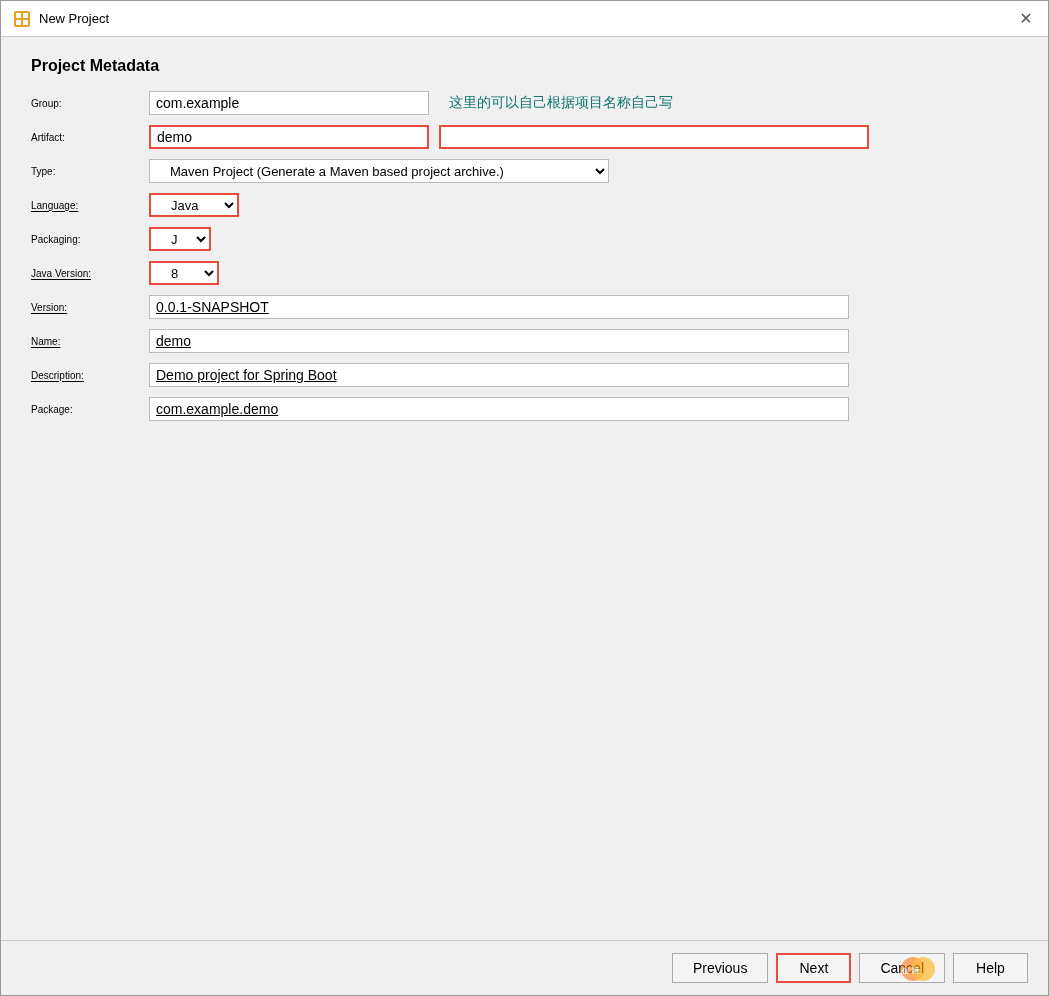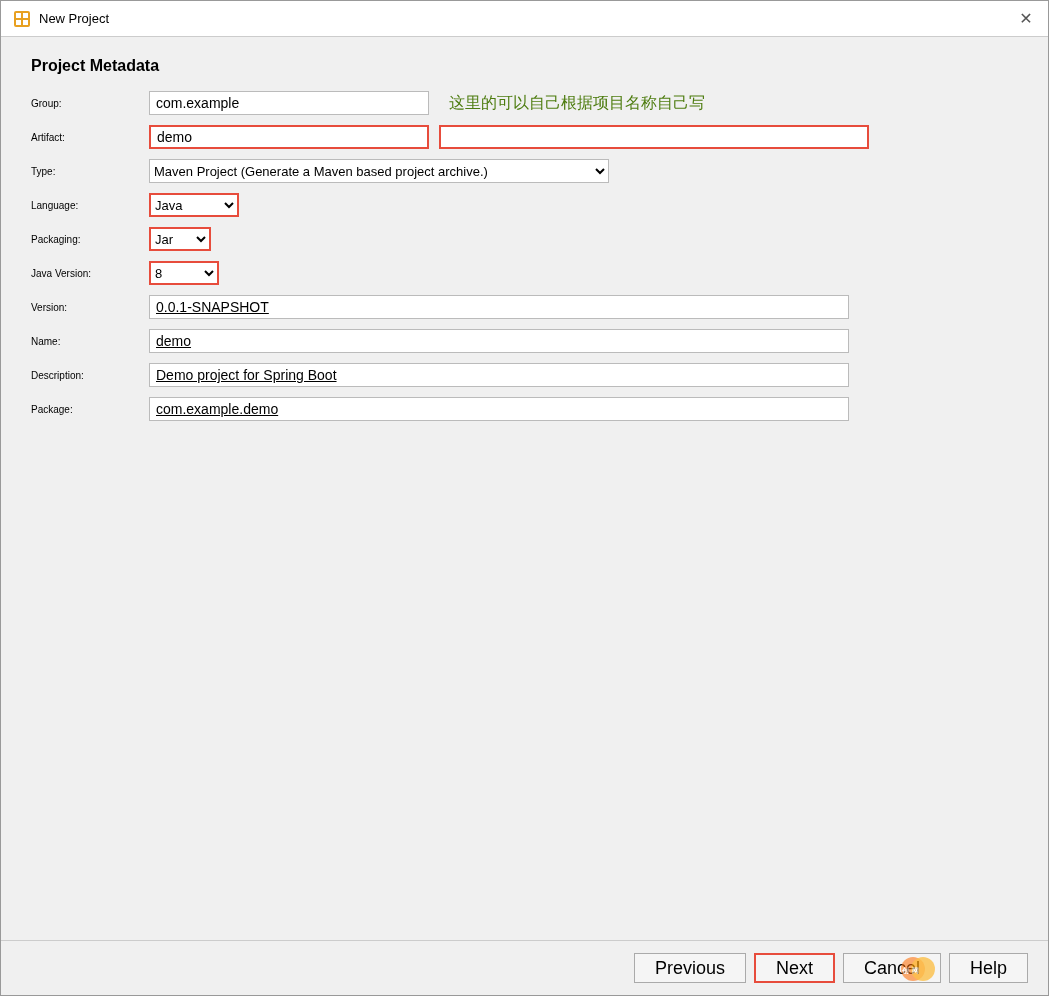--- a/index.html
+++ b/index.html
@@ -85,20 +85,21 @@
     }
 
     .form-label {
       font-size: 10px;
       color: #000;
       text-align: left;
       align-self: center;
     }
 
     .form-label.underline {
+      text-decoration: underline;
       text-underline-offset: 2px;
     }
 
     .input-text {
       border: 1px solid #bbb;
       background: #fff;
       padding: 3px 6px;
       font-size: 14px;
       height: 24px;
       outline: none;
@@ -107,34 +108,34 @@
     .input-group-field {
       width: 280px;
     }
 
     .input-artifact {
       width: 280px;
       border: 2px solid #e74c3c;
     }
 
     .annotation-text {
-      color: #4d7c0f;
-      font-size: 16px;
+      color: #0f766e;
+      font-size: 14px;
       margin-left: 20px;
     }
 
     .input-wide {
       width: 700px;
       text-decoration: underline;
     }
 
     .select-field {
       border: 1px solid #bbb;
       background: #fff;
-      padding: 2px 0;
+      padding: 2px 16px;
       font-size: 13px;
       height: 24px;
       cursor: pointer;
       outline: none;
     }
 
     .type-select {
       width: 460px;
       border: 1px solid #bbb;
     }
@@ -165,21 +166,21 @@
       align-items: center;
       padding: 12px 20px;
       gap: 8px;
       border-top: 1px solid #ccc;
       background: #f0f0f0;
       position: relative;
     }
 
     .btn {
       padding: 5px 20px;
-      font-size: 18px;
+      font-size: 14px;
       border: 1px solid #aaa;
       background: #f5f5f5;
       cursor: pointer;
       min-width: 75px;
       height: 30px;
       display: flex;
       align-items: center;
       justify-content: center;
     }
 

